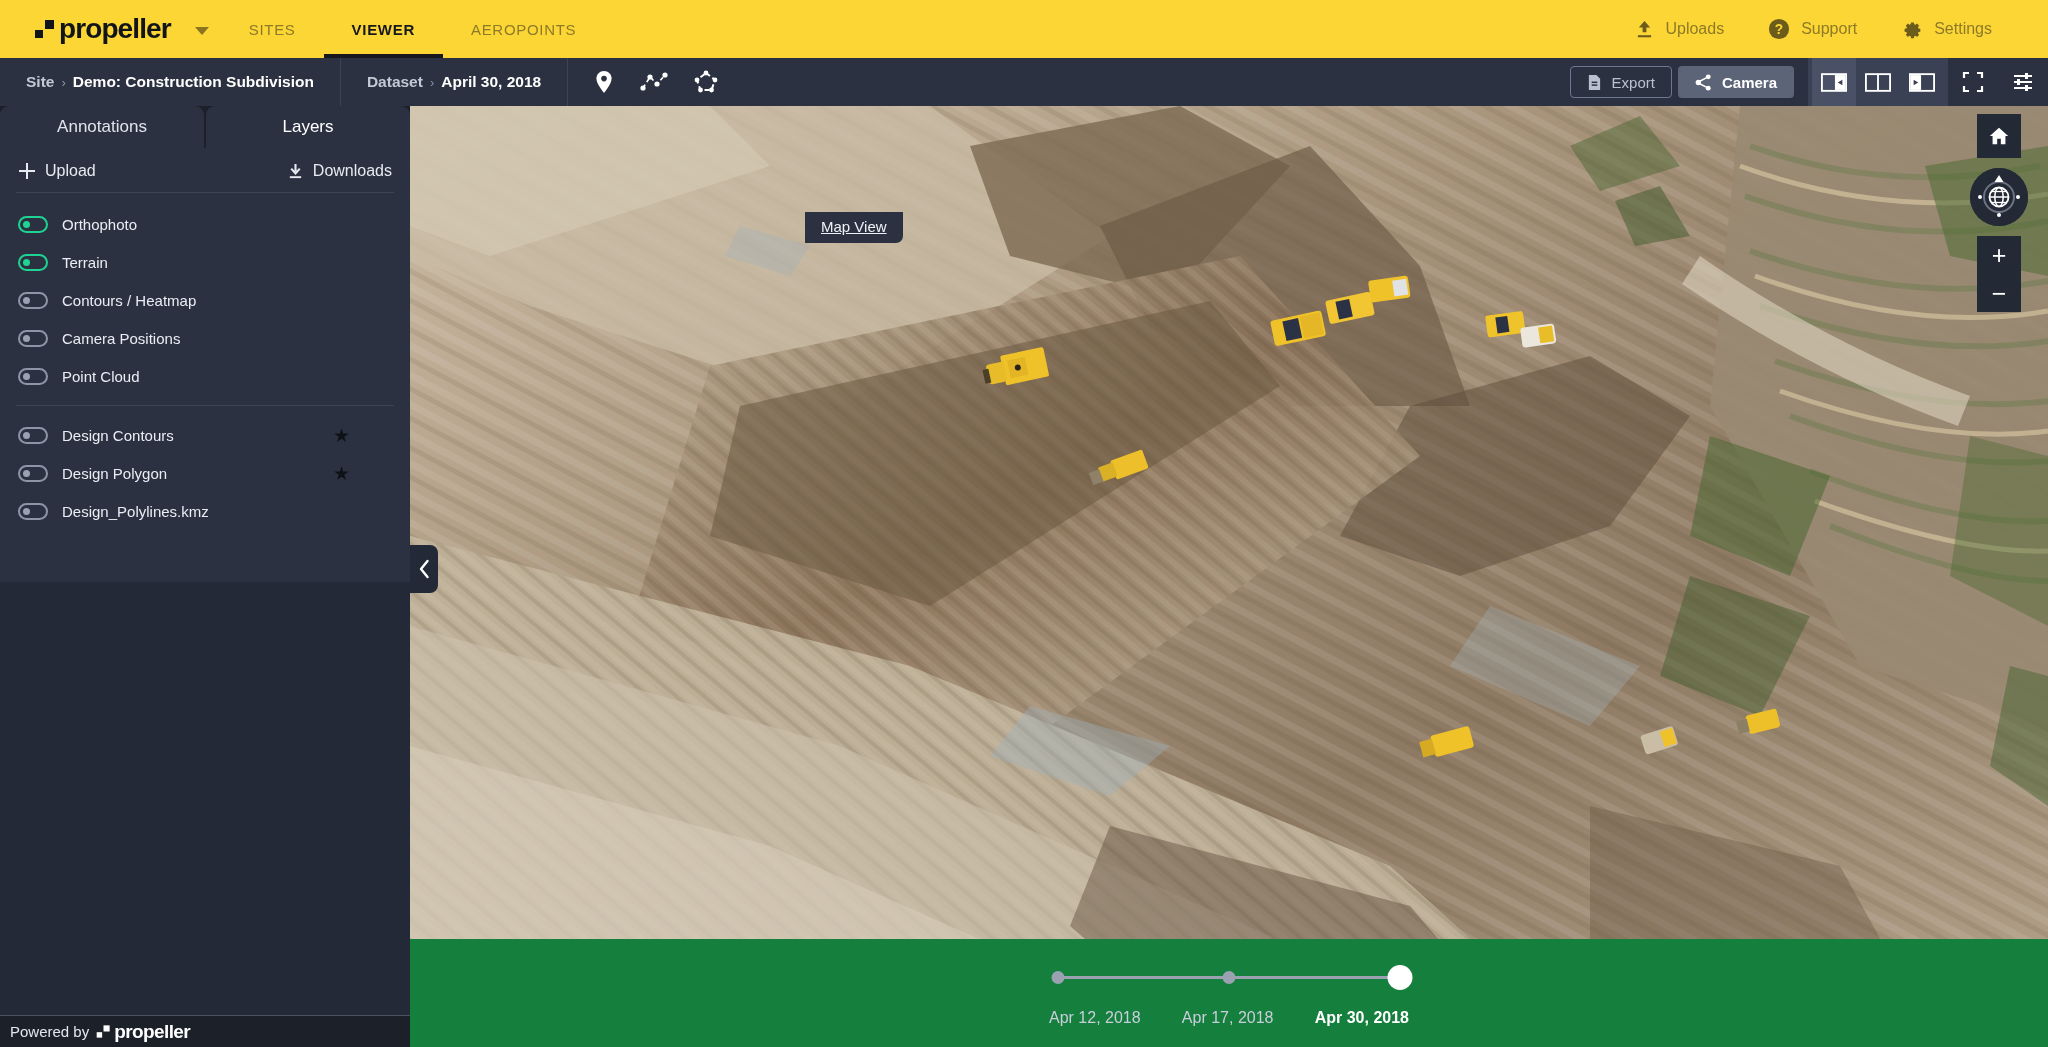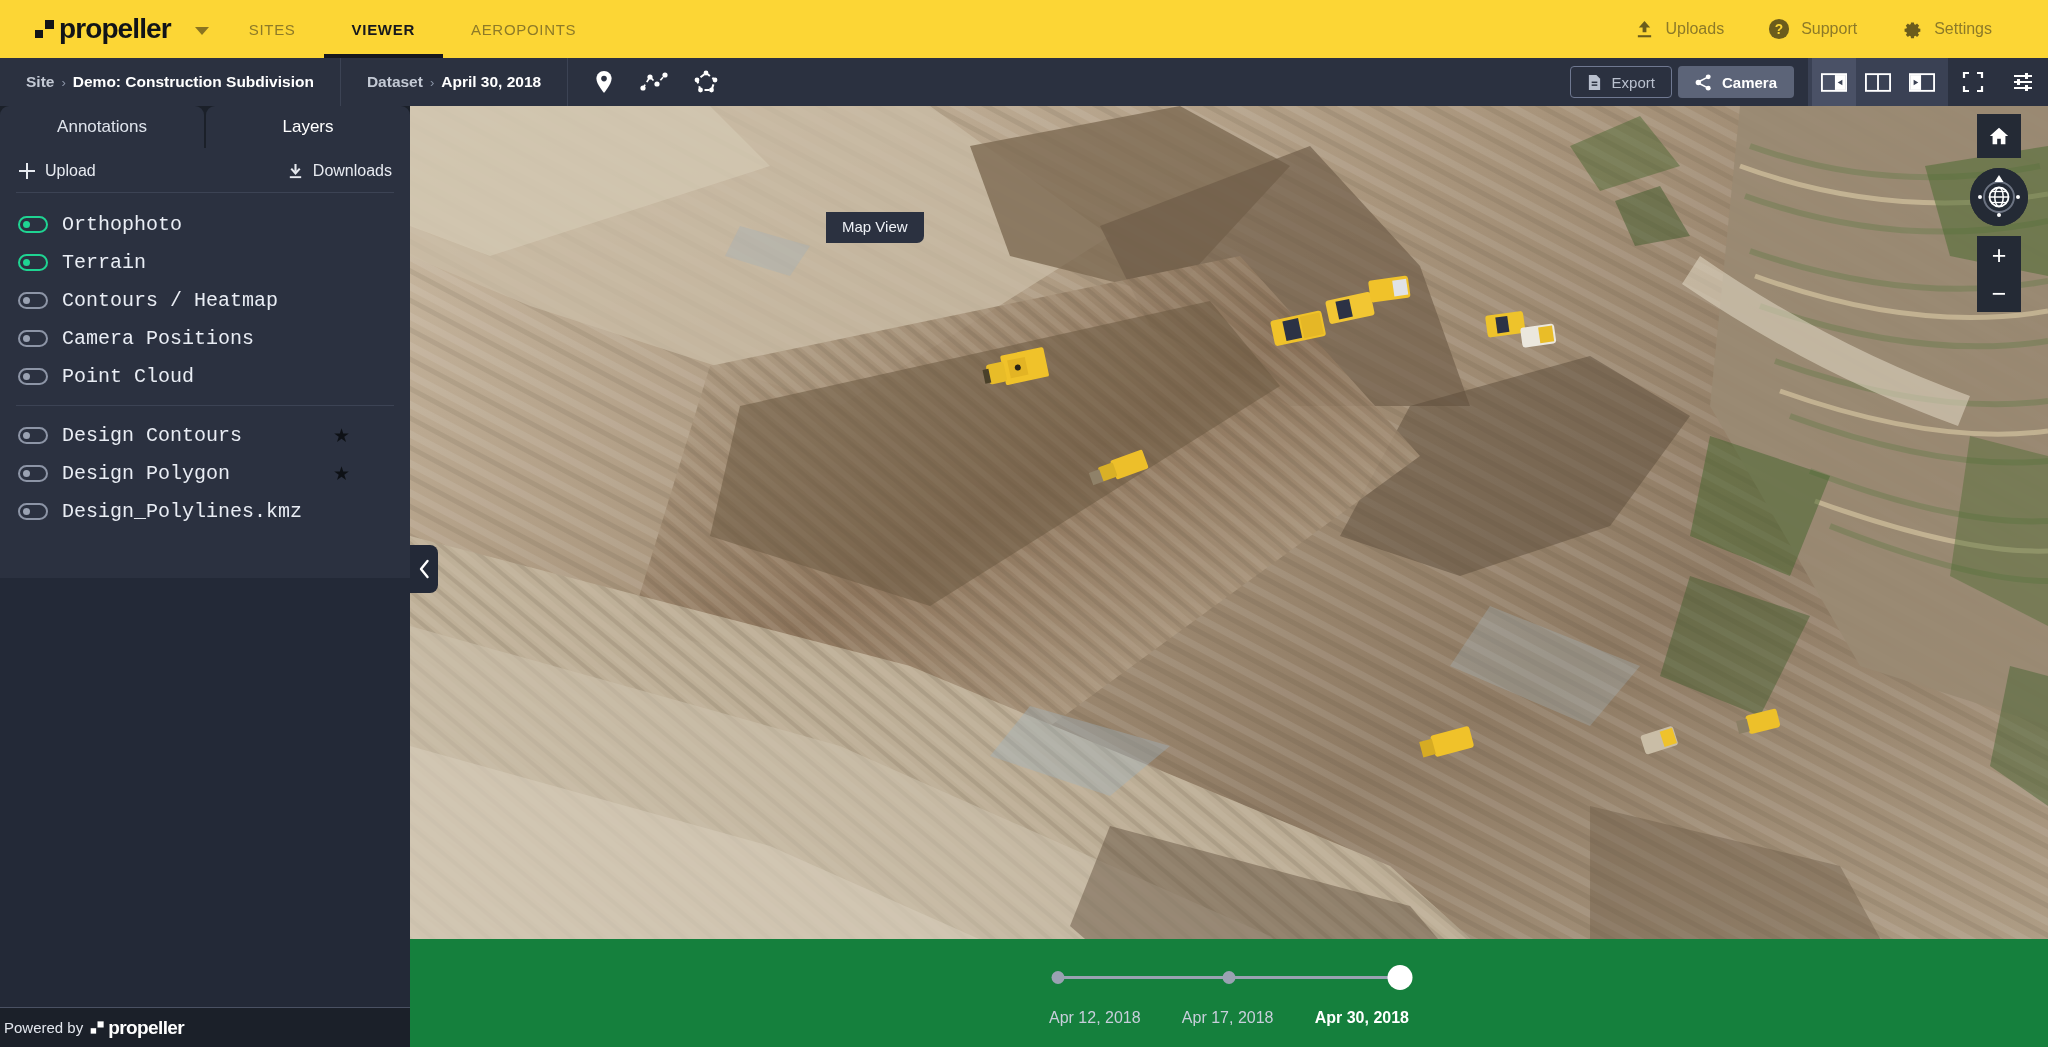--- a/index.html
+++ b/index.html
@@ -139,31 +139,31 @@
   .toggle.on { border: 2px solid #1fd492; background: transparent; }
   .toggle.on::after {
     content: ""; position: absolute; left: 3px; top: 3px;
     width: 7px; height: 7px; border-radius: 50%; background: #1fd492;
   }
   .toggle.off { border: 2px solid #8d95a6; background: transparent; }
   .toggle.off::after {
     content: ""; position: absolute; left: 3px; top: 3px;
     width: 7px; height: 7px; border-radius: 50%; background: #9aa2b2;
   }
-  .layer-label { font-size: 20px; color: #e9edf4; font-family: Liberation Mono, monospace; }
+  .layer-label { font-size: 15px; color: #e9edf4; }
   .layer-star {
     position: absolute; right: 60px; color: #0e1116; font-size: 19px;
     line-height: 1;
   }
   .group-gap { height: 10px; }
   #panel-body-fill { flex: 1; background: #232937; }
   #powered {
     border-top: 1px solid #4a5163;
-    background: #1b2029; height: 40px;
-    display: flex; align-items: center; padding-left: 4px;
+    background: #1b2029; height: 32px;
+    display: flex; align-items: center; padding-left: 10px;
     gap: 7px;
   }
   #powered .pb-text { color: #e3e7ee; font-size: 15px; }
   #powered .logo-text { font-size: 19px; color: #ffffff; letter-spacing: -0.6px; }
 
   
   #collapse-handle {
     position: absolute; left: 410px; top: 545px;
     width: 28px; height: 48px;
     background: #232937; border-radius: 0 8px 8px 0;
@@ -173,24 +173,24 @@
 
   
   #map {
     position: absolute; left: 410px; top: 106px; right: 0; bottom: 0;
     overflow: hidden; background: #8d7a63; z-index: 10;
   }
   #mapcanvas { position: absolute; inset: 0; }
 
   
   #mapview-tip {
-    position: absolute; left: 416px; top: 106px;
+    position: absolute; left: 395px; top: 106px;
     background: #2b3140; color: #eef1f6;
     padding: 6px 16px 8px 16px; font-size: 15px;
-    border-radius: 0 0 7px 0; z-index: 25;
+    border-radius: 0 0 7px 0; z-index: 25; text-decoration: underline;
   }
 
   
   #mapctrls {
     position: absolute; right: 20px; top: 8px; z-index: 24;
     display: flex; flex-direction: column; align-items: center; gap: 10px;
   }
   .ctrl-home {
     width: 44px; height: 44px; background: #242a35;
     display: flex; align-items: center; justify-content: center;

